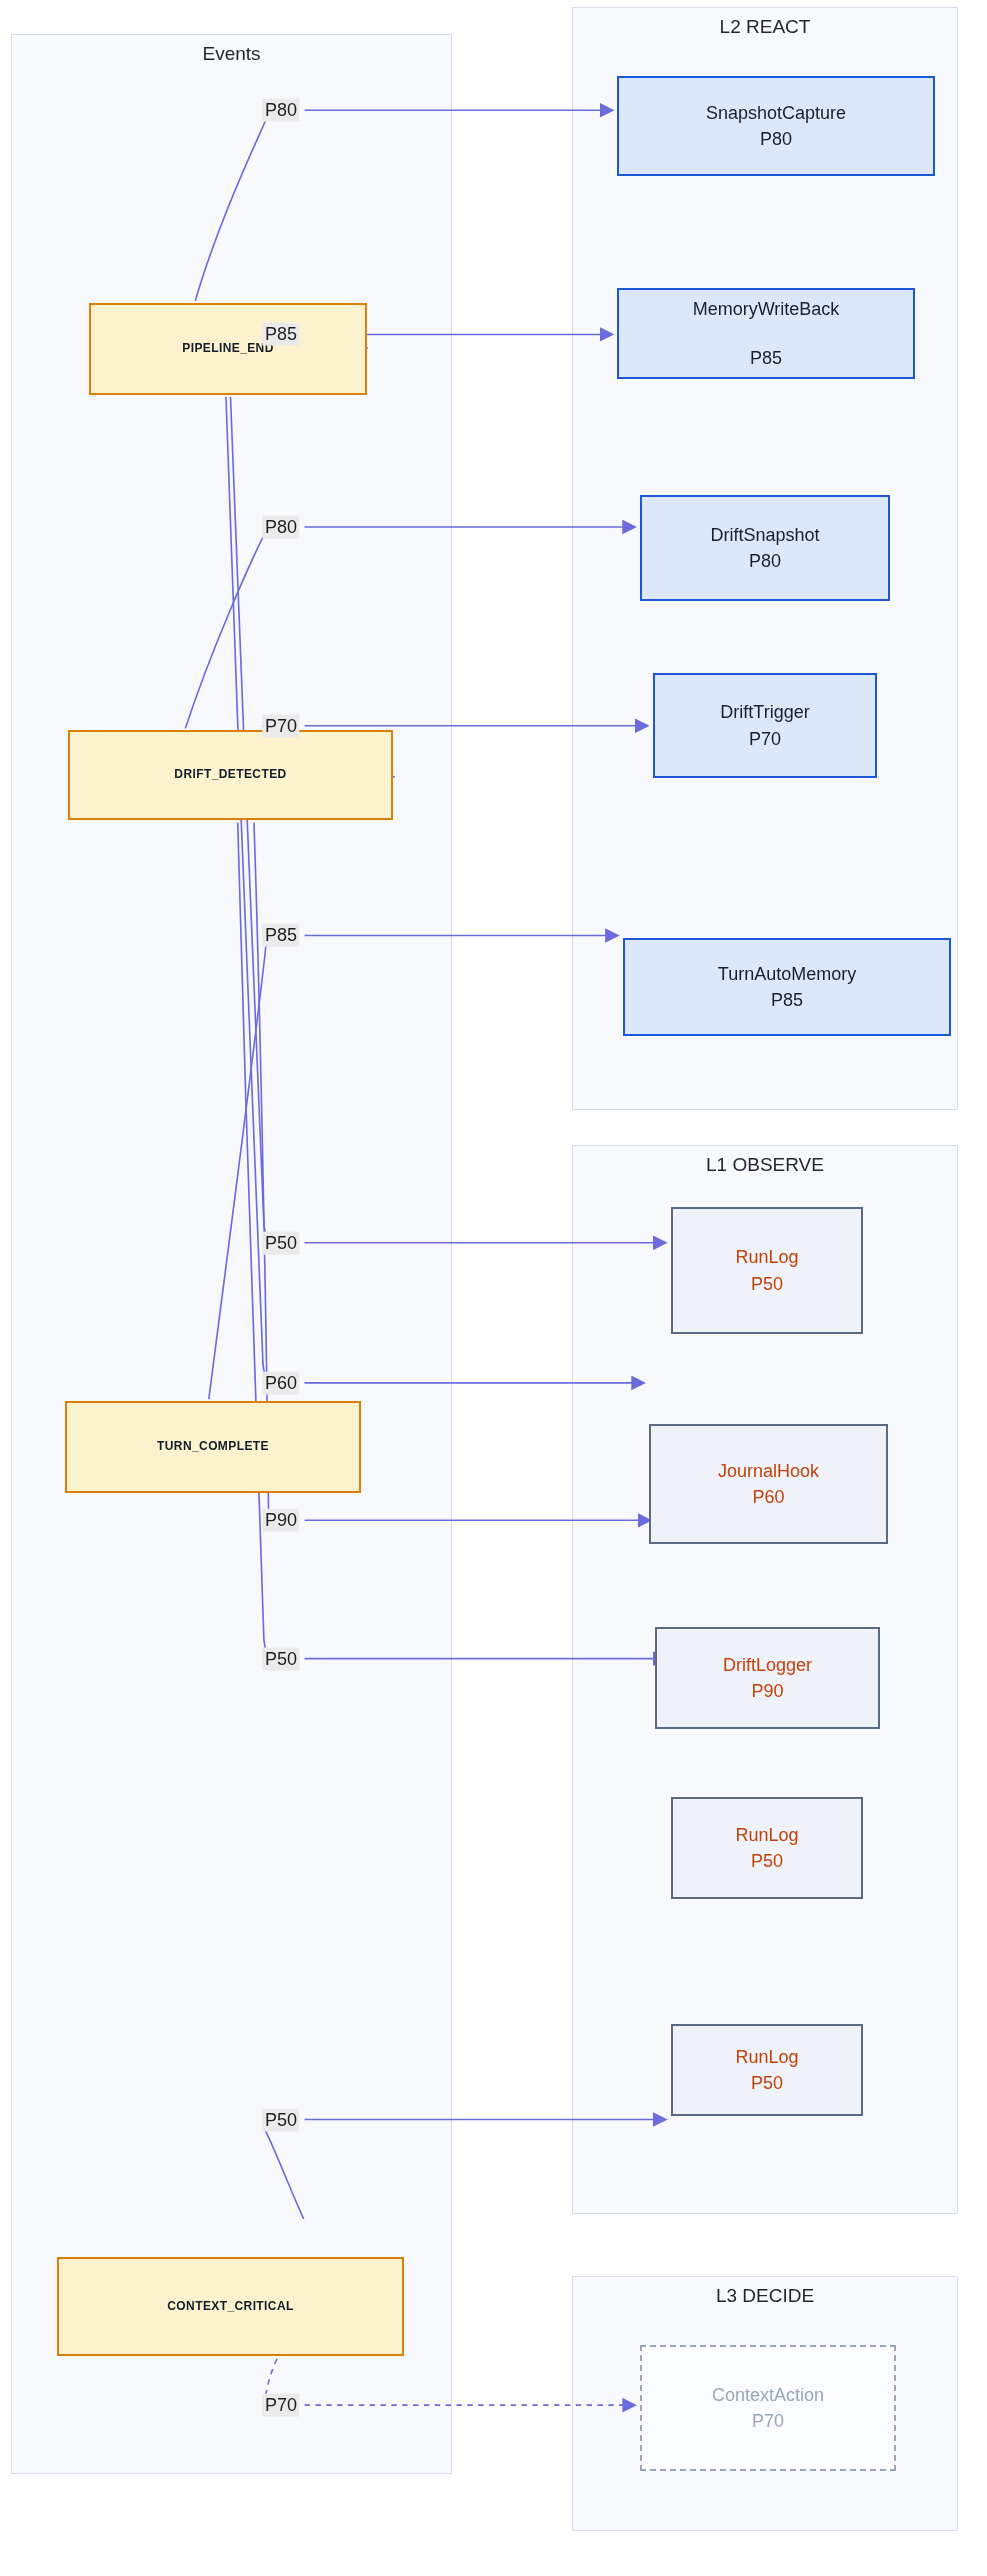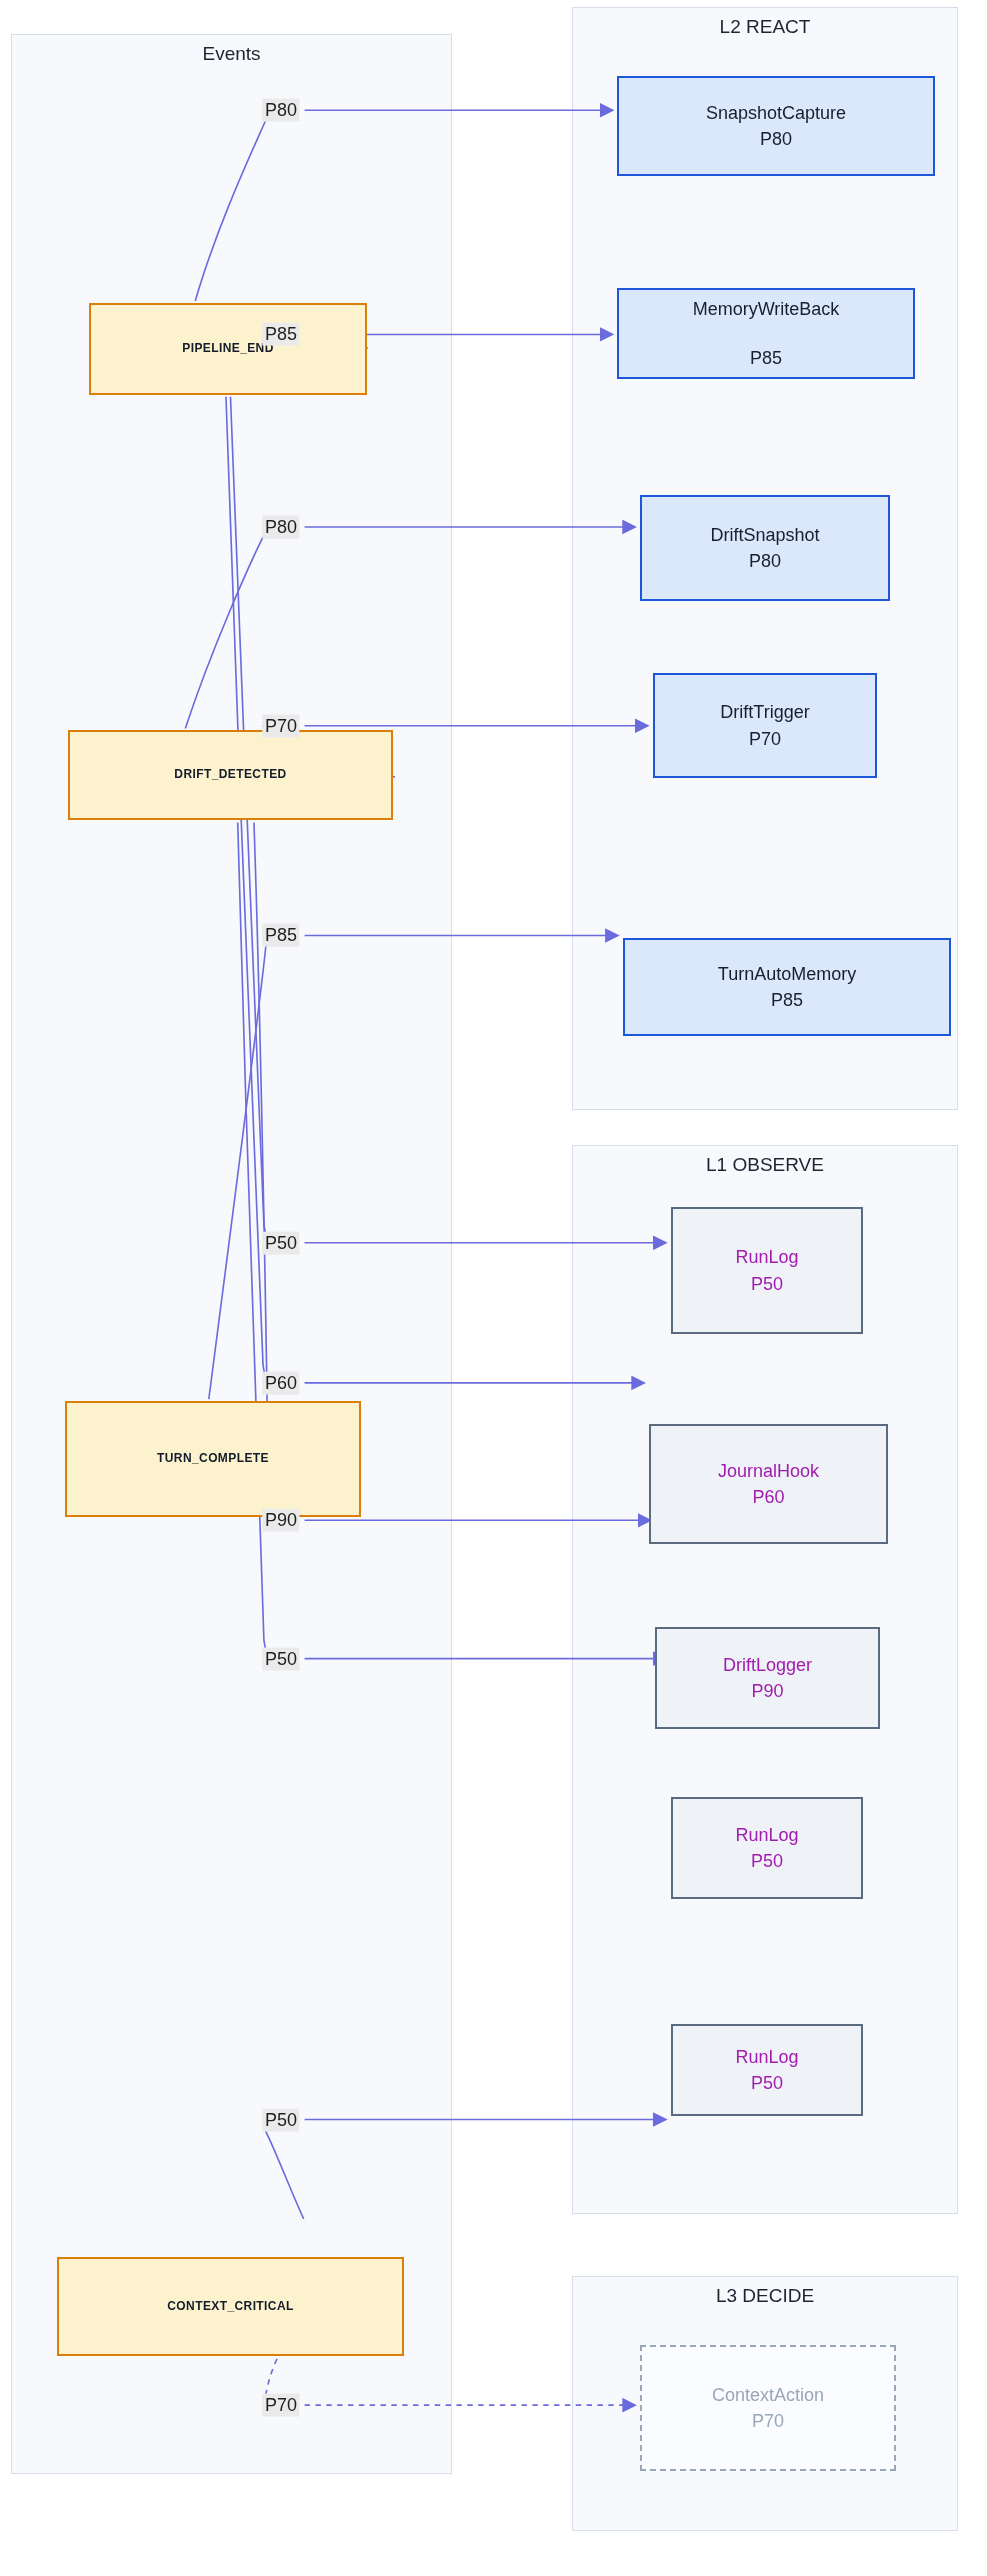--- a/index.html
+++ b/index.html
@@ -11,21 +11,21 @@
       font-family:"Liberation Sans",sans-serif;}
 
   svg.edges{position:absolute;left:0;top:0;width:987px;height:2576px;overflow:visible;}
 
   .node{position:absolute;box-sizing:border-box;display:flex;flex-direction:column;
         align-items:center;justify-content:center;text-align:center;line-height:1.45;}
 
   .node-event{background:#fdf2ce;border:2.7px solid #d97f0a;font-weight:bold;font-size:12px;
               color:#131c2b;letter-spacing:0.4px;}
   .node-react{background:#dbe7fb;border:2.7px solid #1d56d6;font-size:18px;color:#16202e;}
-  .node-observe{background:#eff2f7;border:2.7px solid #5a6b80;font-size:18px;color:#a21caf;}
+  .node-observe{background:#eff2f7;border:2.7px solid #5a6b80;font-size:18px;color:#c2410c;}
   .node-decide{background:#fafcff;border:2.7px dashed #9aa7b8;font-size:18px;color:#9aa7b8;}
 
   .node-line2{display:block;}
 
   .edge-label{position:absolute;background:#eaeaea;color:#1f1f1f;font-size:18px;
       padding:0.9px 2.7px;transform:translate(-50%,-50%);white-space:nowrap;
       font-family:"Liberation Sans",sans-serif;}
 </style>
 </head>
 <body>
@@ -76,21 +76,21 @@
       </g>
   </svg>
 
   <div id="nodes-layer">
       <div class="node node-event" style="left: 89px; top: 303px; width: 278px; height: 92px;">
         <span>PIPELINE_END</span>
       </div>
       <div class="node node-event" style="left: 68px; top: 730px; width: 325px; height: 90px;">
         <span>DRIFT_DETECTED</span>
       </div>
-      <div class="node node-event" style="left: 65px; top: 1401px; width: 296px; height: 116px;">
+      <div class="node node-event" style="left: 65px; top: 1401px; width: 296px; height: 92px;">
         <span>TURN_COMPLETE</span>
       </div>
       <div class="node node-event" style="left: 57px; top: 2221px; width: 347px; height: 99px; margin-top: 36px;">
         <span>CONTEXT_CRITICAL</span>
       </div>
       <div class="node node-react" style="left: 617px; top: 76px; width: 318px; height: 100px;">
         <span class="node-line1">SnapshotCapture</span>
         <span class="node-line2">P80</span>
       </div>
       <div class="node node-react" style="left: 617px; top: 288px; width: 298px; height: 91px; gap: 22px;">

